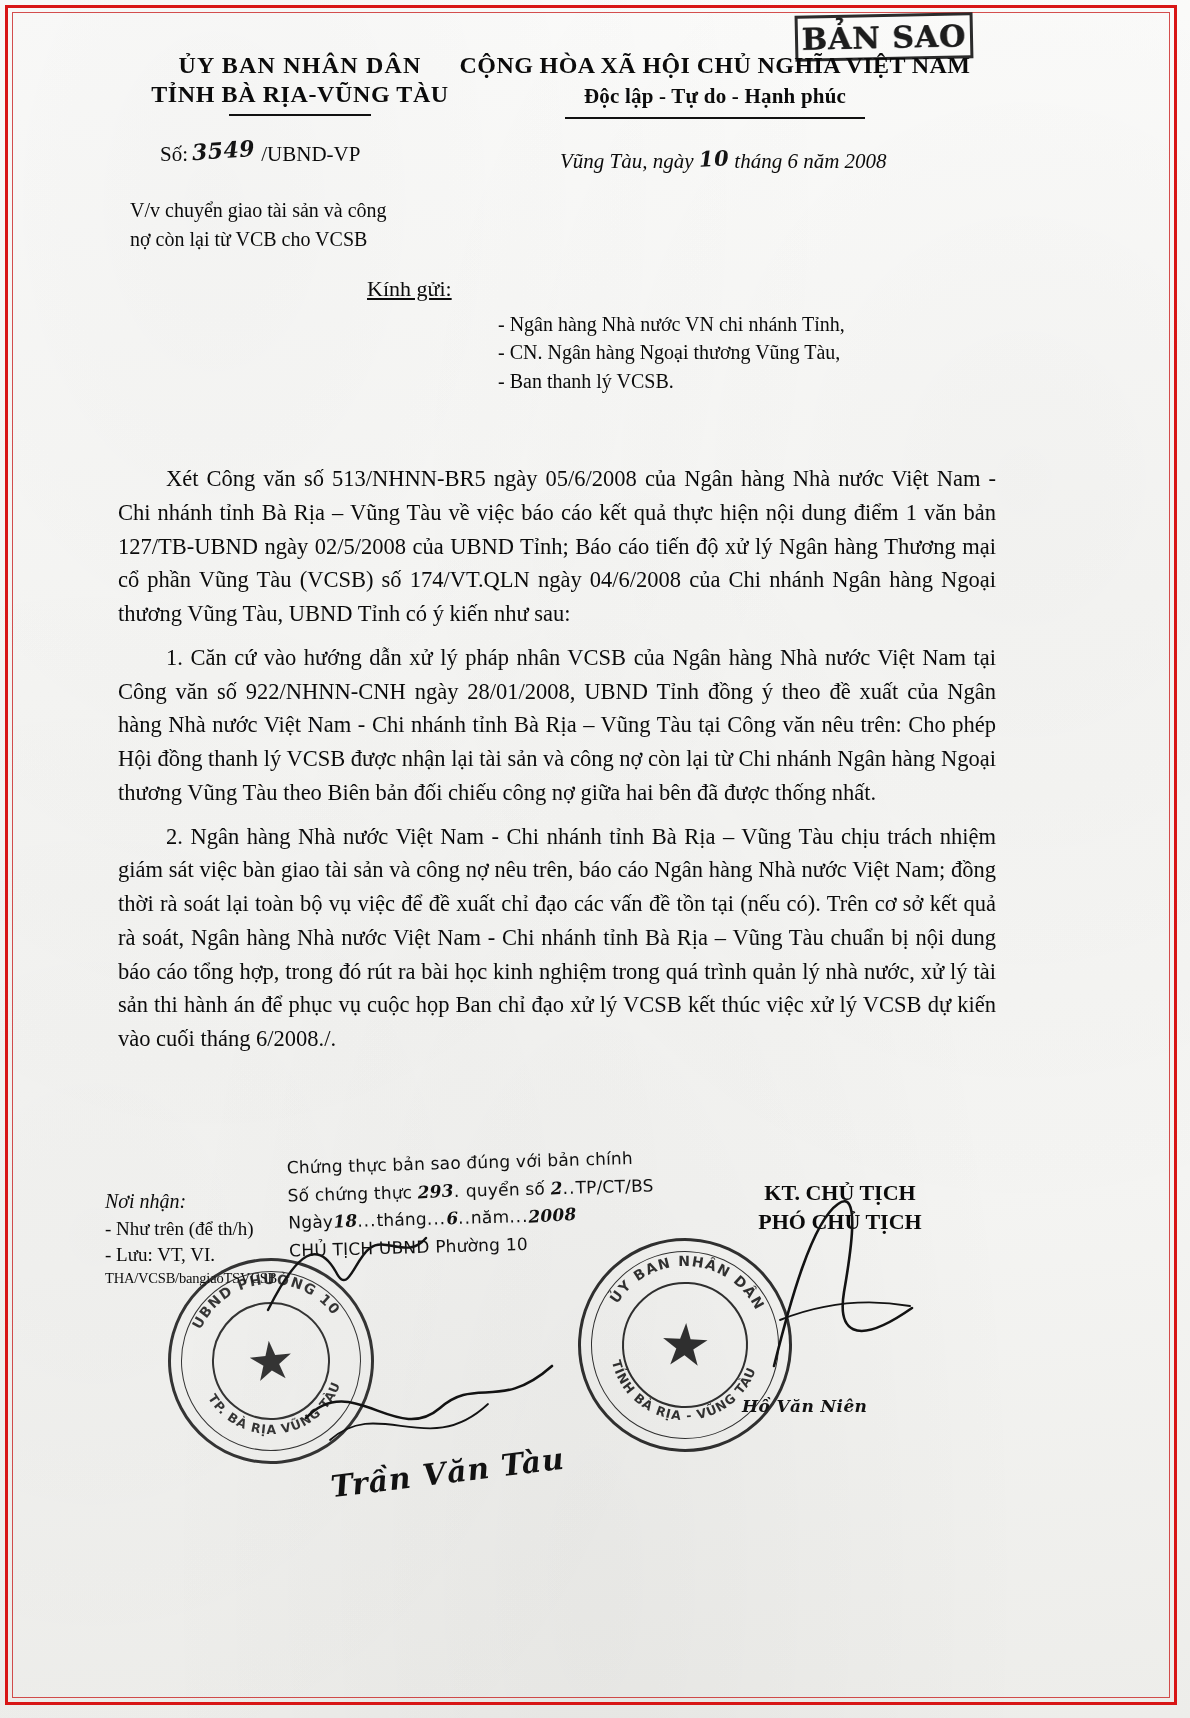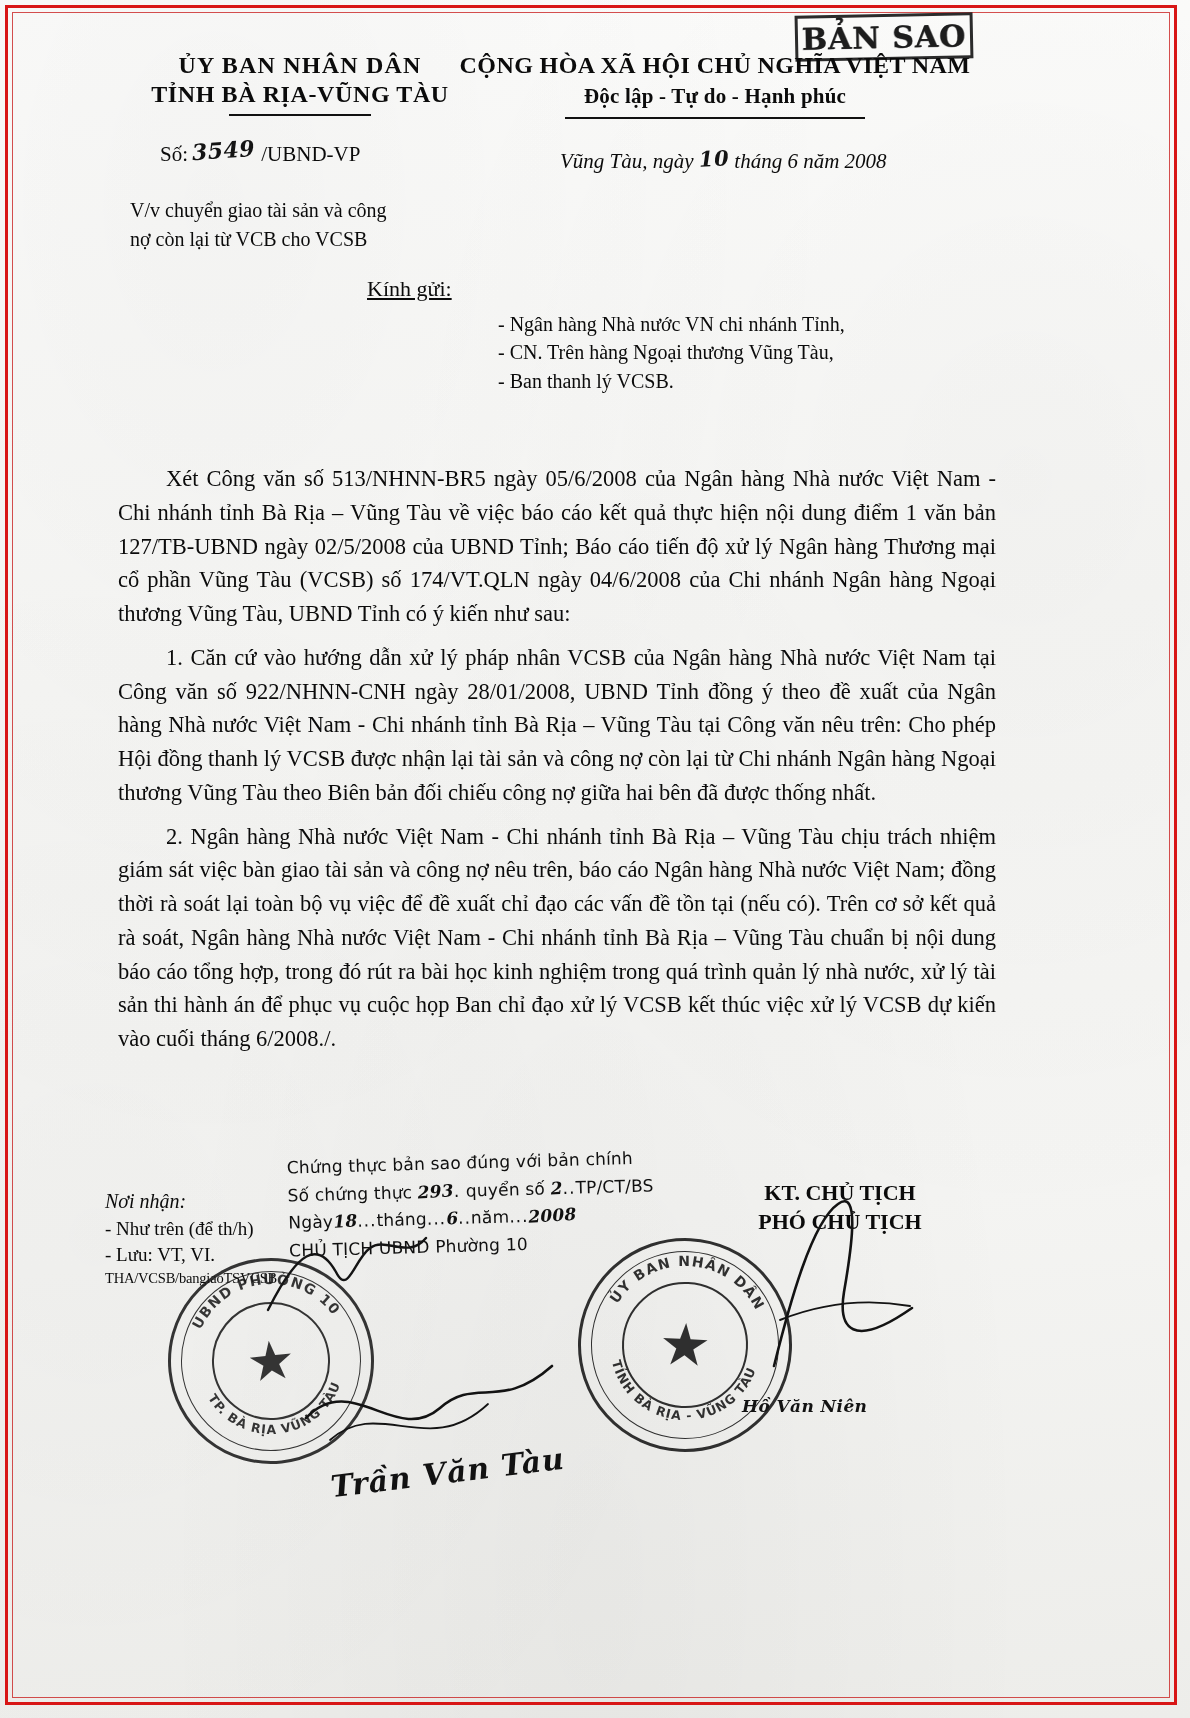--- a/index.html
+++ b/index.html
@@ -368,21 +368,21 @@
     </div>
 
     <div class="subject">
       <div>V/v chuyển giao tài sản và công</div>
       <div>nợ còn lại từ VCB cho VCSB</div>
     </div>
 
     <div class="kinhgui">Kính gửi:</div>
     <div class="recips">
       <div>- Ngân hàng Nhà nước VN chi nhánh Tỉnh,</div>
-      <div>- CN. Trên hàng Ngoại thương Vũng Tàu,</div>
+      <div>- CN. Ngân hàng Ngoại thương Vũng Tàu,</div>
       <div>- Ban thanh lý VCSB.</div>
     </div>
 
     <div class="body-text">
       <p>Xét Công văn số 513/NHNN-BR5 ngày 05/6/2008 của Ngân hàng Nhà nước Việt Nam  - Chi nhánh tỉnh Bà Rịa – Vũng Tàu về việc báo cáo kết quả thực hiện nội dung điểm 1 văn bản 127/TB-UBND ngày 02/5/2008 của UBND Tỉnh; Báo cáo tiến độ xử lý Ngân hàng Thương mại cổ phần Vũng Tàu (VCSB) số 174/VT.QLN ngày 04/6/2008 của Chi nhánh Ngân hàng Ngoại thương Vũng Tàu, UBND Tỉnh có ý kiến như sau:</p>
       <p>1. Căn cứ vào hướng dẫn xử lý pháp nhân VCSB của Ngân hàng Nhà nước Việt Nam tại Công văn số 922/NHNN-CNH ngày 28/01/2008, UBND Tỉnh đồng ý theo đề xuất của Ngân hàng Nhà nước Việt Nam  - Chi nhánh tỉnh Bà Rịa – Vũng Tàu tại Công văn nêu trên: Cho phép Hội đồng thanh lý VCSB được nhận lại tài sản và công nợ còn lại từ Chi nhánh Ngân hàng Ngoại thương Vũng Tàu theo Biên bản đối chiếu công nợ giữa hai bên đã được thống nhất.</p>
       <p class="tight">2. Ngân hàng Nhà nước Việt Nam  - Chi nhánh tỉnh Bà Rịa – Vũng Tàu chịu trách nhiệm giám sát việc bàn giao tài sản và công nợ nêu trên, báo cáo Ngân hàng Nhà nước Việt Nam; đồng thời rà soát lại toàn bộ vụ việc để đề xuất chỉ đạo các vấn đề tồn tại (nếu có). Trên cơ sở kết quả rà soát, Ngân hàng Nhà nước Việt Nam  - Chi nhánh tỉnh Bà Rịa – Vũng Tàu chuẩn bị nội dung báo cáo tổng hợp, trong đó rút ra bài học kinh nghiệm trong quá trình quản lý nhà nước, xử lý tài sản thi hành án để phục vụ cuộc họp Ban chỉ đạo xử lý VCSB kết thúc việc xử lý VCSB dự kiến vào cuối tháng 6/2008./.</p>
     </div>
 
     <div class="noinhan">

